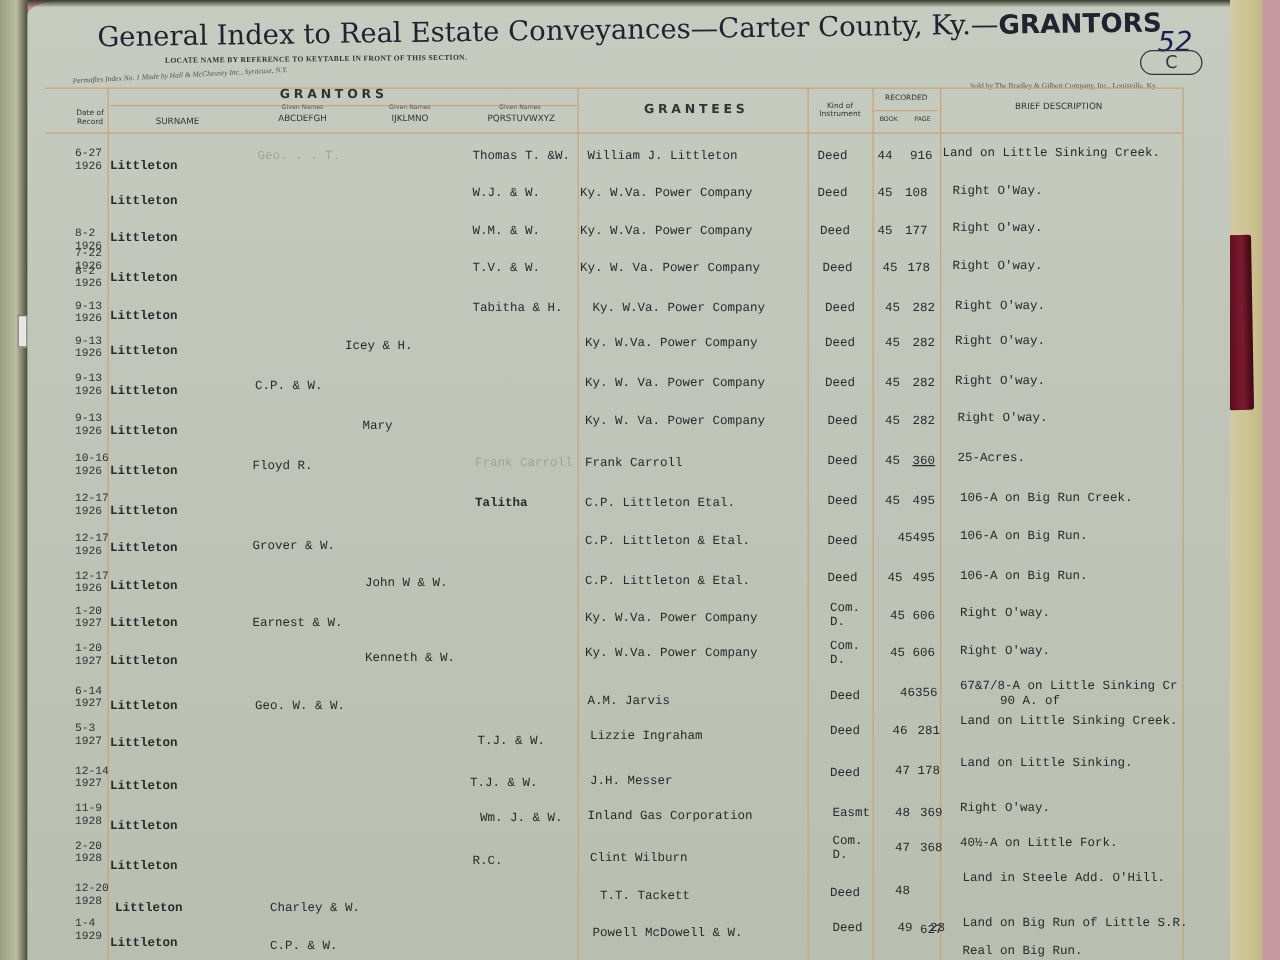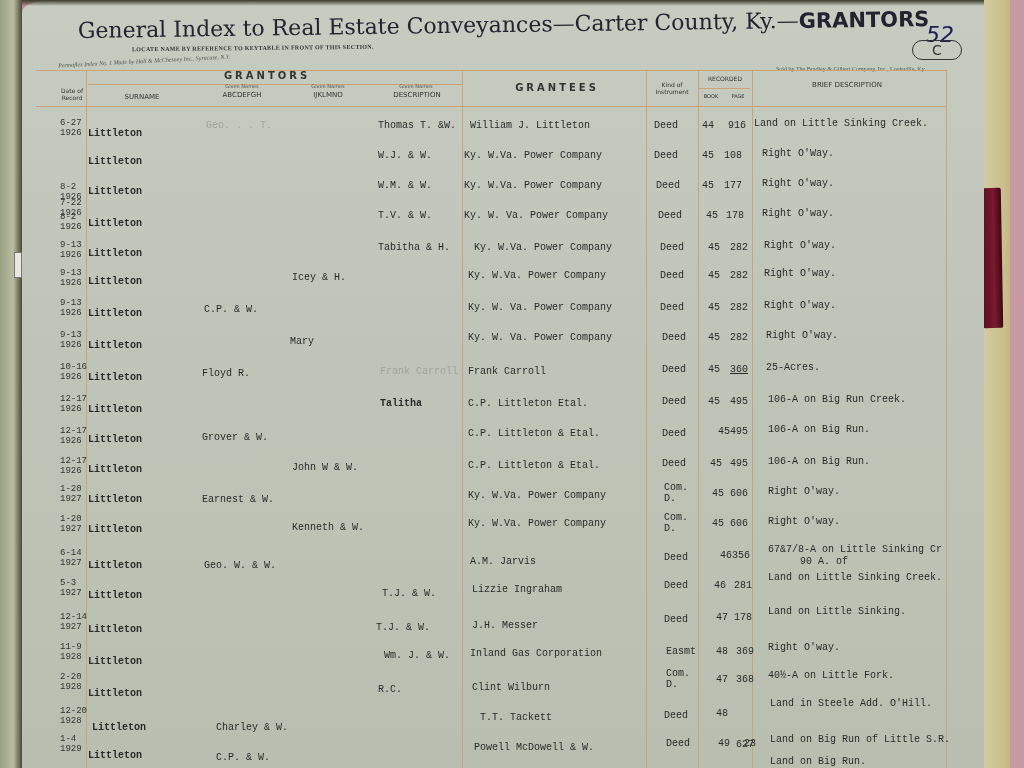--- a/index.html
+++ b/index.html
@@ -124,21 +124,21 @@
   <div class="vline" style="left:924px;"></div>
 
   <div class="hdr big" style="left:170px; top:70px; width:150px;">GRANTORS</div>
   <div class="hdr" style="left:36px; top:88px; width:28px; font-size:6px;">Date of Record</div>
   <div class="hdr" style="left:90px; top:94px; width:60px;">SURNAME</div>
   <div class="hdr small-label" style="left:190px; top:84px; width:60px;">Given Names</div>
   <div class="hdr" style="left:186px; top:92px; width:68px;">ABCDEFGH</div>
   <div class="hdr small-label" style="left:276px; top:84px; width:60px;">Given Names</div>
   <div class="hdr" style="left:272px; top:92px; width:68px;">IJKLMNO</div>
   <div class="hdr small-label" style="left:364px; top:84px; width:60px;">Given Names</div>
-  <div class="hdr" style="left:352px; top:92px; width:86px;">DESCRIPTION</div>
+  <div class="hdr" style="left:352px; top:92px; width:86px;">PQRSTUVWXYZ</div>
   <div class="hdr big" style="left:470px; top:82px; width:130px;">GRANTEES</div>
   <div class="hdr" style="left:626px; top:82px; width:48px; font-size:6px;">Kind of Instrument</div>
   <div class="hdr" style="left:676px; top:76px; width:54px; font-size:6px;">RECORDED</div>
   <div class="hdr" style="left:676px; top:94px; width:26px; font-size:5px;">BOOK</div>
   <div class="hdr" style="left:702px; top:94px; width:28px; font-size:5px;">PAGE</div>
   <div class="hdr" style="left:760px; top:82px; width:130px;">BRIEF DESCRIPTION</div>
 
   <div class="row" style="top:118px;">
     <div class="cell date" style="left:38px; top:0;">
         <div>6-27</div>
@@ -209,21 +209,21 @@
     <div class="cell" style="left:708px; top:2px;">282</div>
     <div class="cell" style="left:742px; top:0;">Right O'way.</div>
   </div>
 
   <div class="row" style="top:268px;">
     <div class="cell date" style="left:38px; top:0;">
         <div>9-13</div>
         <div>1926</div>
       </div>
     <div class="cell surname" style="left:66px; top:8px;">Littleton</div>
-    <div class="cell" style="left:270px; top:4px;">Icey &amp; H.</div>
+    <div class="cell" style="left:254px; top:4px;">Icey &amp; H.</div>
     <div class="cell" style="left:446px; top:2px;">Ky. W.Va. Power Company</div>
     <div class="cell" style="left:638px; top:2px;">Deed</div>
     <div class="cell" style="left:686px; top:2px;">45</div>
     <div class="cell" style="left:708px; top:2px;">282</div>
     <div class="cell" style="left:742px; top:0;">Right O'way.</div>
   </div>
 
   <div class="row" style="top:298px;">
     <div class="cell date" style="left:38px; top:0;">
         <div>9-13</div>
@@ -430,15 +430,15 @@
     <div class="cell surname" style="left:66px; top:12px;">Littleton</div>
     <div class="cell" style="left:194px; top:14px;">C.P. &amp; W.</div>
     <div class="cell" style="left:452px; top:4px;">Powell McDowell &amp; W.</div>
     <div class="cell" style="left:644px; top:0;">Deed</div>
     <div class="cell" style="left:696px; top:0;">49</div>
     <div class="cell" style="left:722px; top:0;">23</div>
     <div class="cell" style="left:748px; top:-4px;">Land on Big Run of Little S.R.</div>
   </div>
 
   <div class="row" style="top:762px;">
-    <div class="cell" style="left:748px; top:-6px;">Land on Big Run.</div>
+    <div class="cell" style="left:748px; top:-6px;">Real on Big Run.</div>
   </div>
 </div>
 
 </body></html>

